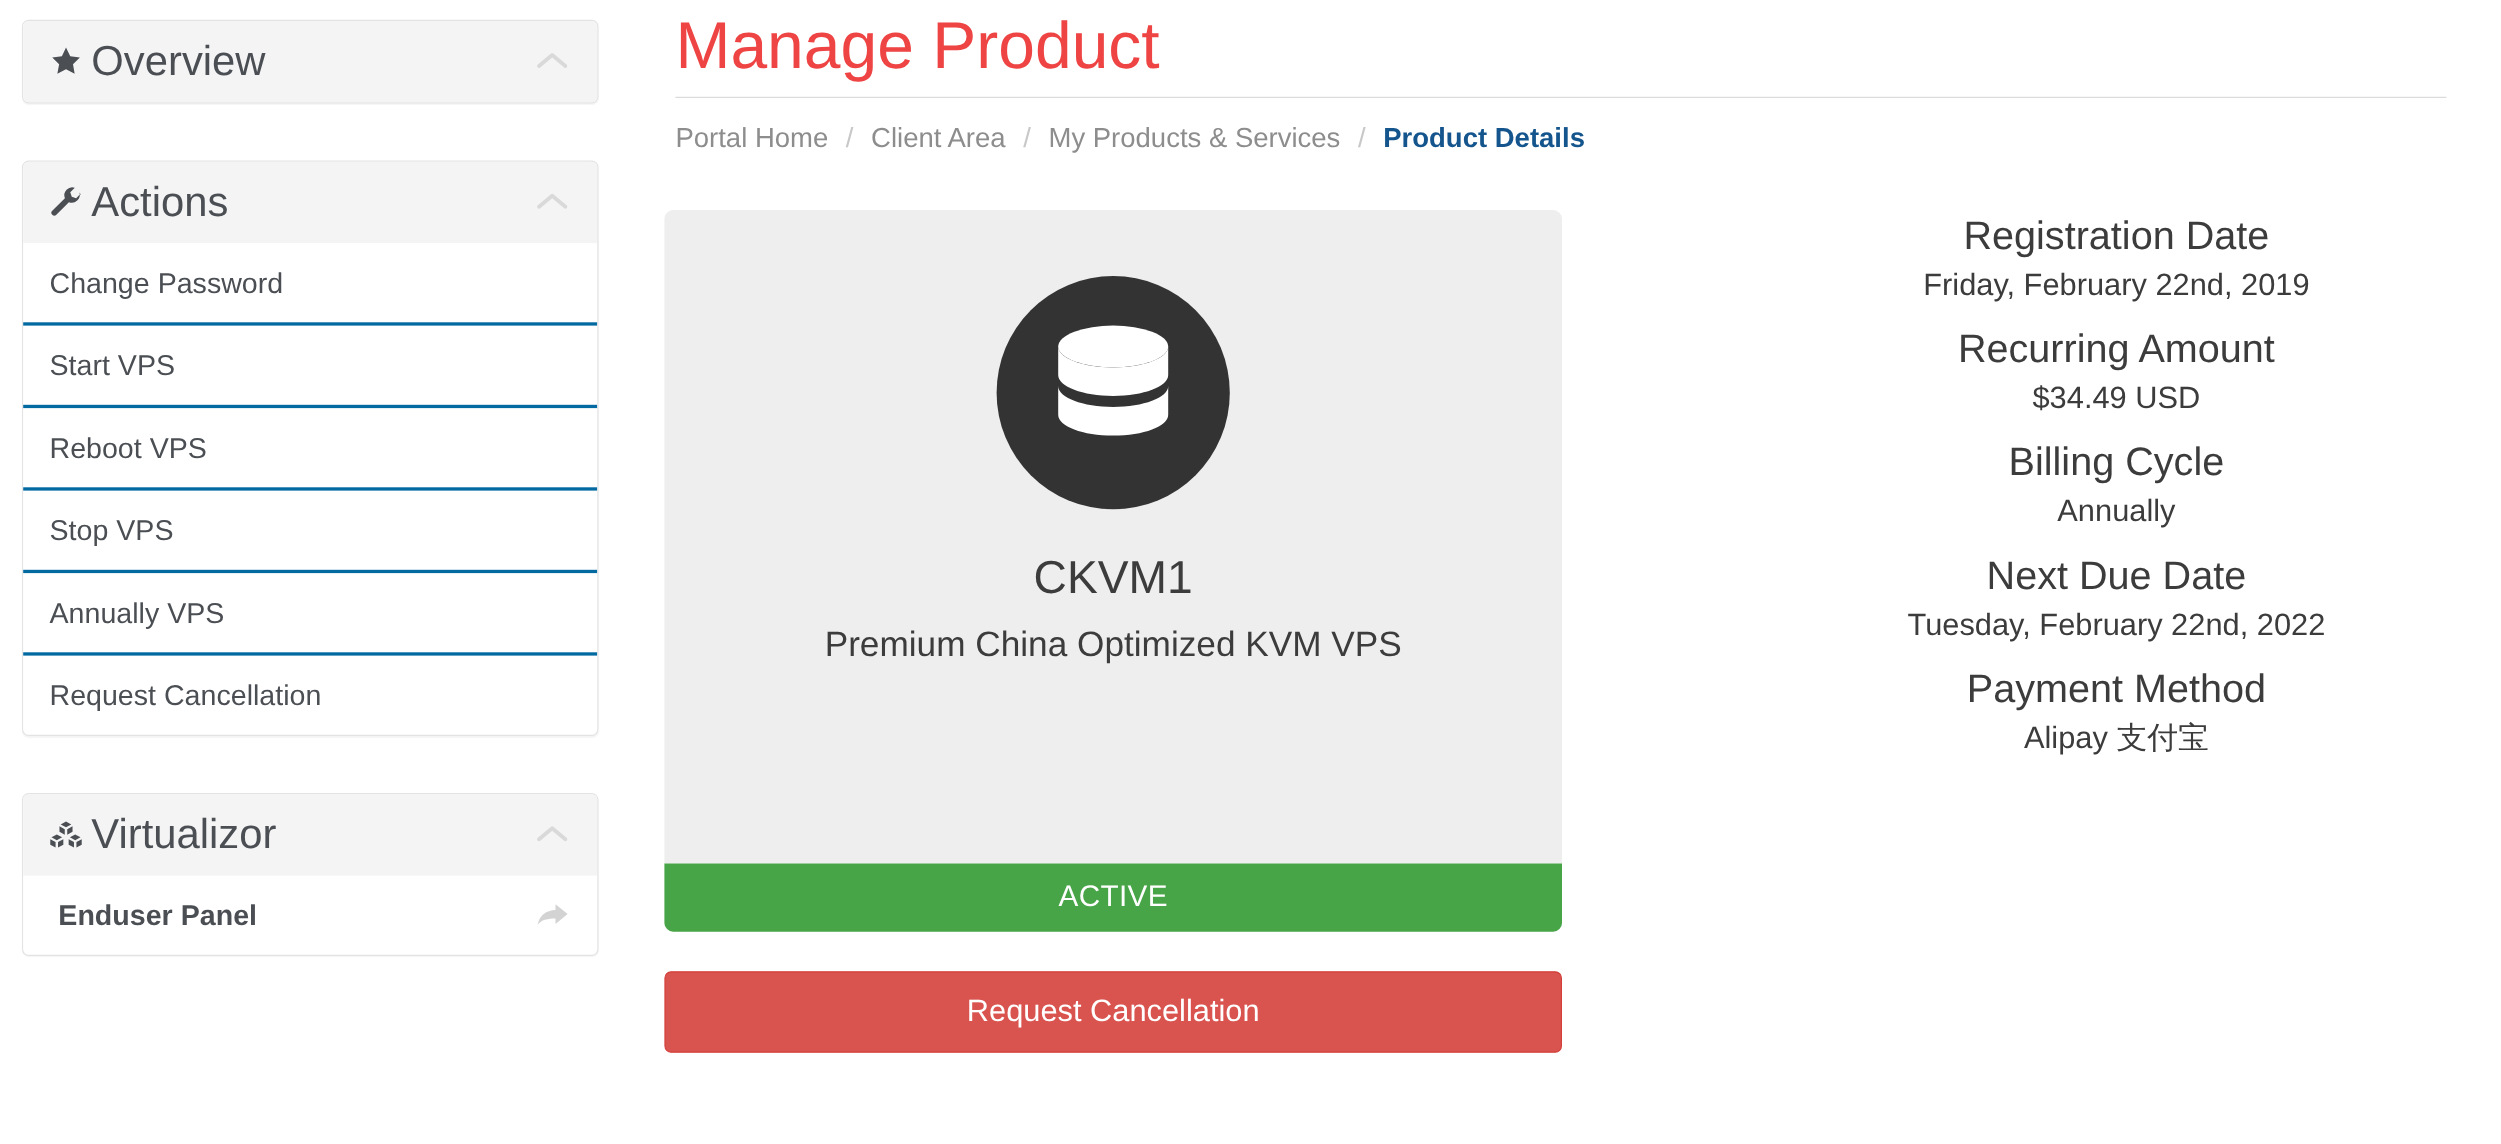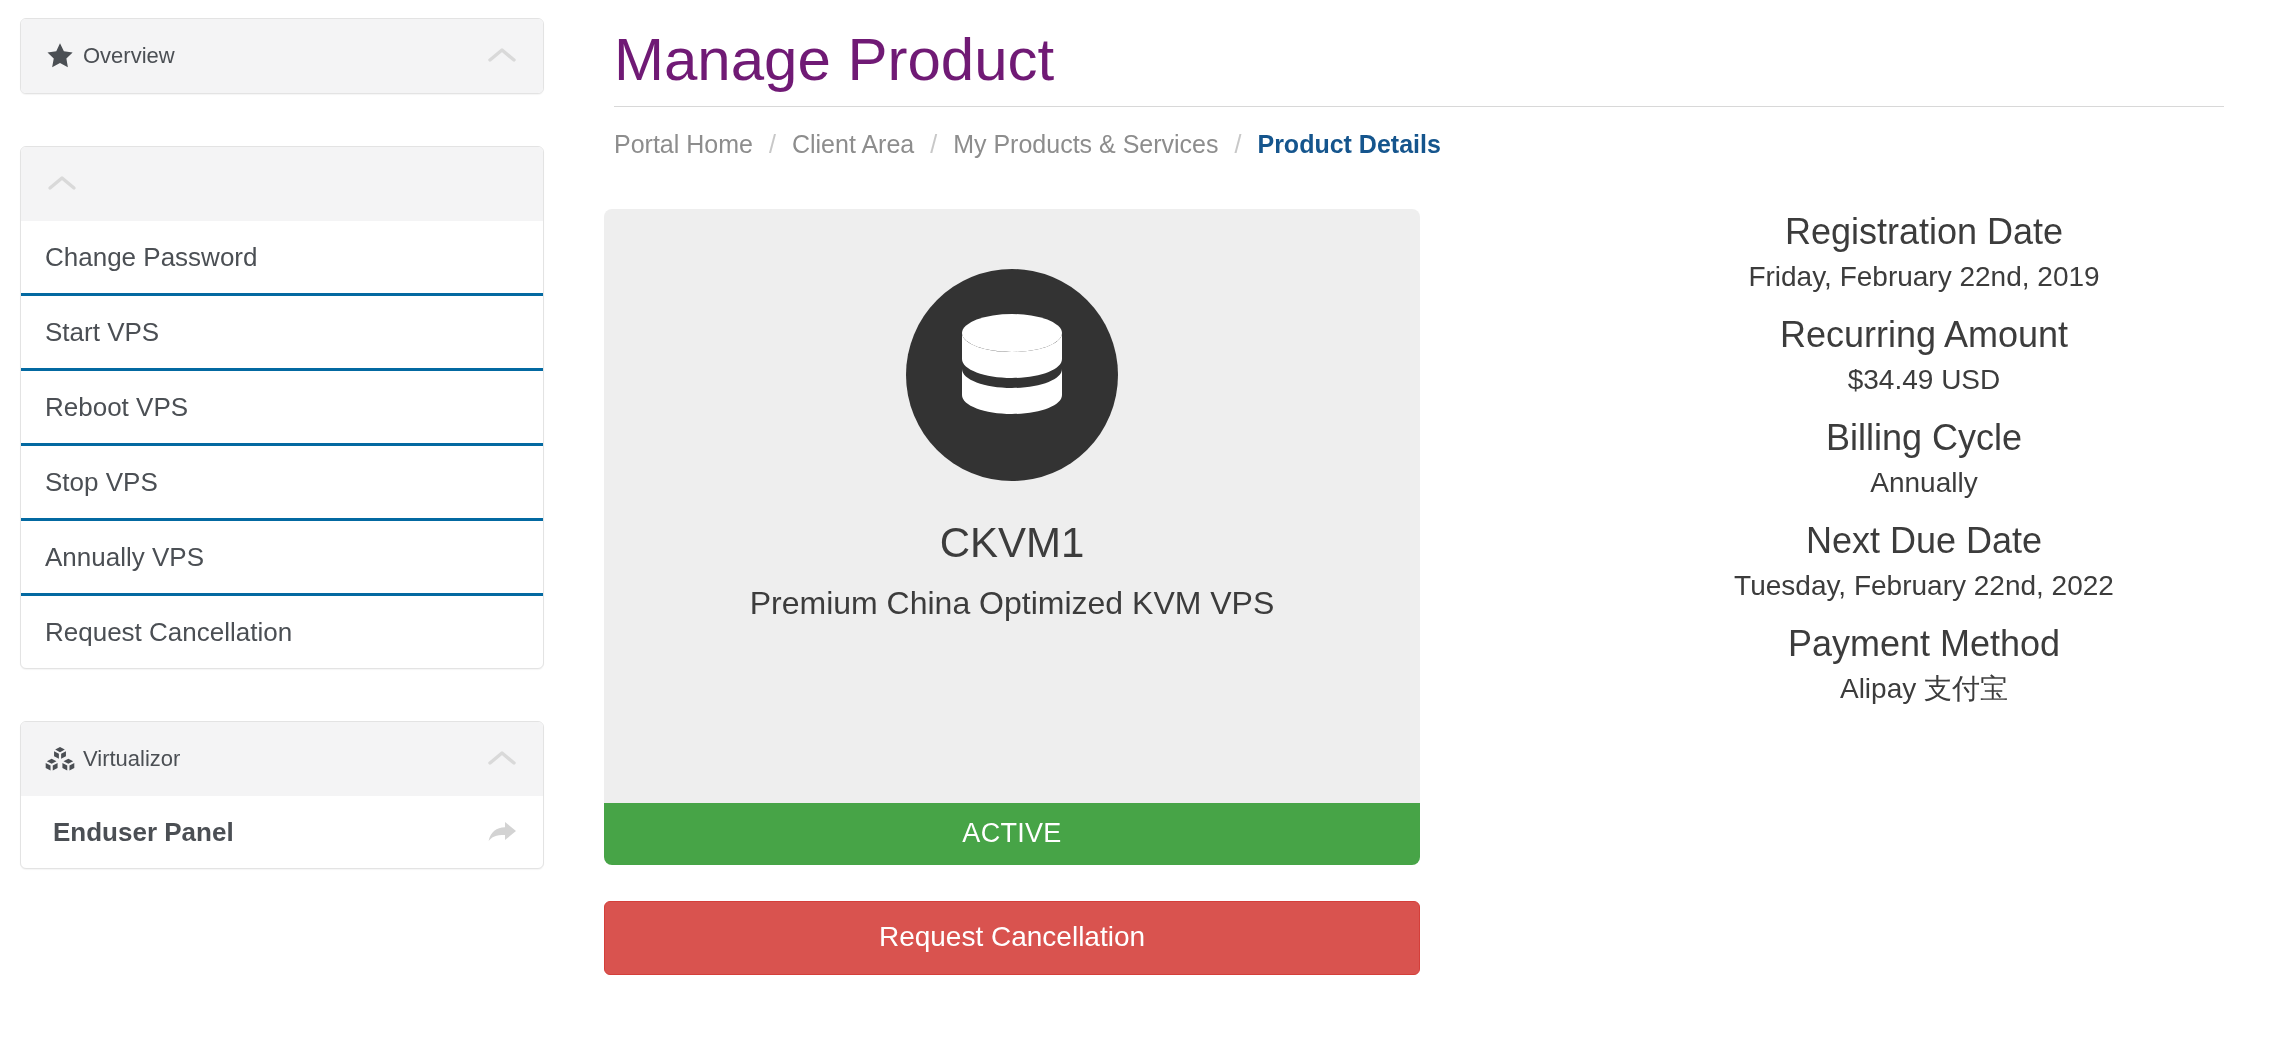--- a/index.html
+++ b/index.html
@@ -55,21 +55,21 @@
   }
   .panel-heading .hdr-icon {
     width: 34px;
     display: inline-flex;
     align-items: center;
     justify-content: flex-start;
     color: #4b4f54;
     flex: 0 0 auto;
   }
   .panel-heading .hdr-text {
-    font-size: 22px;
+    font-size: 38px;
     color: #4b4f54;
     font-weight: 400;
     line-height: 36px;
     white-space: nowrap;
     padding-left: 4px;
   }
   .chevron {
     flex: 0 0 auto;
     color: #d9d9d9;
     display: inline-flex;
@@ -121,23 +121,23 @@
   .main {
     position: absolute;
     left: 604px;
     top: 0;
     right: 0;
   }
 
   .page-title {
     font-size: 60px;
     font-weight: 400;
-    color: #701a75;
+    color: #ef4444;
     margin: 0;
-    padding: 24px 0 10px 10px;
+    padding: 6px 0 10px 10px;
     line-height: 72px;
     letter-spacing: 0px;
   }
 
   .title-rule {
     height: 1px;
     background: #d8d8d8;
     margin: 0 50px 0 10px;
   }
 
@@ -280,20 +280,28 @@
         <span class="chevron">
           <svg width="34" height="22" viewBox="0 0 34 22" fill="none" stroke="currentColor" stroke-width="3.4" stroke-linecap="round" stroke-linejoin="round" aria-hidden="true">
             <polyline points="5,15 17,5 29,15"></polyline>
           </svg>
         </span>
       </div>
     </div>
 
     <div class="panel" id="panel-actions">
       <div class="panel-heading">
+        <div class="title-wrap">
+          <span class="hdr-icon">
+            <svg width="30" height="30" viewBox="0 0 24 24" fill="currentColor" aria-hidden="true">
+              <path d="M21.7 4.6a5.8 5.8 0 0 1-7.6 7.2L5 21a2.1 2.1 0 0 1-3-3l9.2-9.1A5.8 5.8 0 0 1 18.4 1.3l-3.3 3.3 1.1 3.2 3.2 1.1 3.3-3.3c.1.3.1.6 0 1z"></path>
+            </svg>
+          </span>
+          <span class="hdr-text">Actions</span>
+        </div>
         <span class="chevron">
           <svg width="34" height="22" viewBox="0 0 34 22" fill="none" stroke="currentColor" stroke-width="3.4" stroke-linecap="round" stroke-linejoin="round" aria-hidden="true">
             <polyline points="5,15 17,5 29,15"></polyline>
           </svg>
         </span>
       </div>
       <ul class="panel-list">
         <li>
           <a href="#">
             <span class="lbl">Change Password</span>

